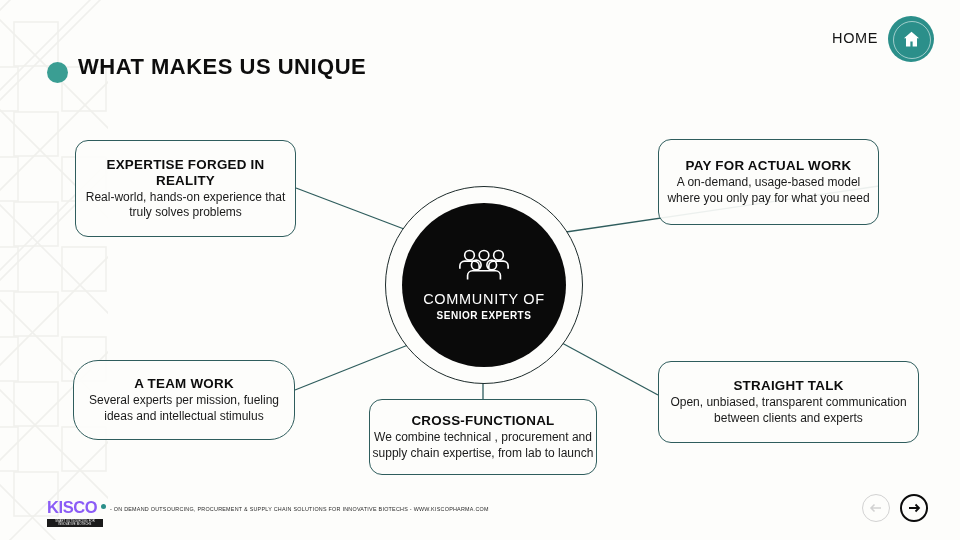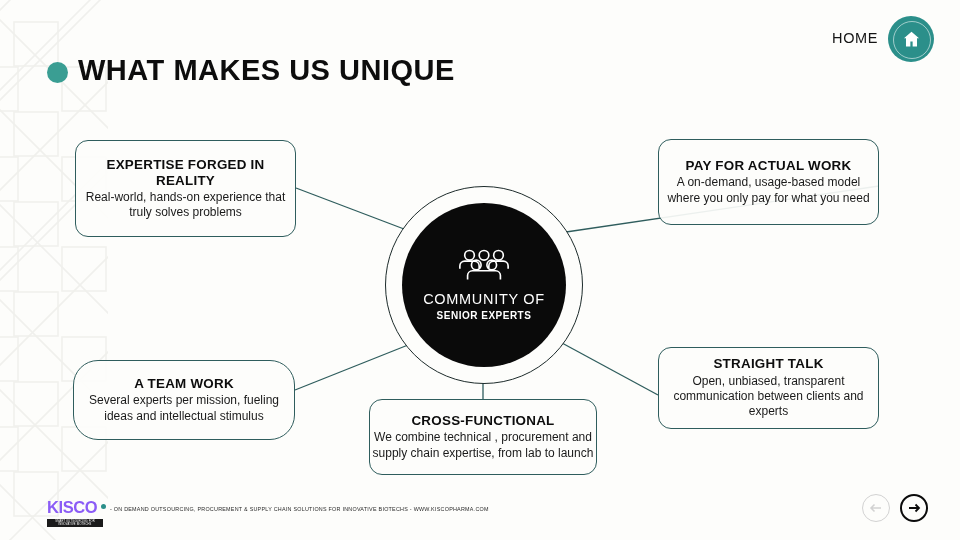--- a/index.html
+++ b/index.html
@@ -15,21 +15,21 @@
   
   .pattern{position:absolute;left:0;top:0;width:108px;height:540px;opacity:.55;pointer-events:none;}
 
   
   .bullet{
     position:absolute;left:47px;top:62px;width:21px;height:21px;border-radius:50%;
     background:#3a9e93;
   }
   .page-title{
     position:absolute;left:78px;top:54px;
-    font-size:29px;font-weight:bold;letter-spacing:.5px;color:#0d0d0d;
+    font-size:22px;font-weight:bold;letter-spacing:.5px;color:#0d0d0d;
     white-space:nowrap;
   }
   .home-label{
     position:absolute;right:82px;top:30px;
     font-size:14.5px;letter-spacing:.6px;color:#141414;
   }
   .home-btn{
     position:absolute;left:888px;top:16px;width:46px;height:46px;border-radius:50%;
     background:#2b8f8a;display:flex;align-items:center;justify-content:center;
     cursor:pointer;
@@ -66,21 +66,21 @@
     display:flex;flex-direction:column;align-items:center;justify-content:center;
     text-align:center;padding:7px 2px;
   }
   .card .t{font-size:13.4px;font-weight:bold;letter-spacing:.25px;color:#0d0d0d;line-height:1.2;}
   .card .d{font-size:12px;color:#1a1a1a;line-height:1.28;margin-top:1px;}
 
   #card-0{left:75px;top:140px;width:221px;height:97px;}
   #card-1{left:658px;top:139px;width:221px;height:86px;}
   #card-2{left:73px;top:360px;width:222px;height:80px;border-radius:25px;}
   #card-3{left:369px;top:399px;width:228px;height:76px;}
-  #card-4{left:658px;top:347px;width:221px;height:82px;}
+  #card-4{left:658px;top:361px;width:261px;height:82px;}
 
   
   .logo{position:absolute;left:47px;top:499px;width:60px;}
   .logo-word{
     font-size:16.5px;font-weight:bold;letter-spacing:-.4px;color:#8b5cf6;line-height:1;
     position:relative;display:inline-block;
   }
   .logo-dot{
     position:absolute;right:1px;top:5px;width:5px;height:5px;border-radius:50%;background:#2b8f8a;
   }

